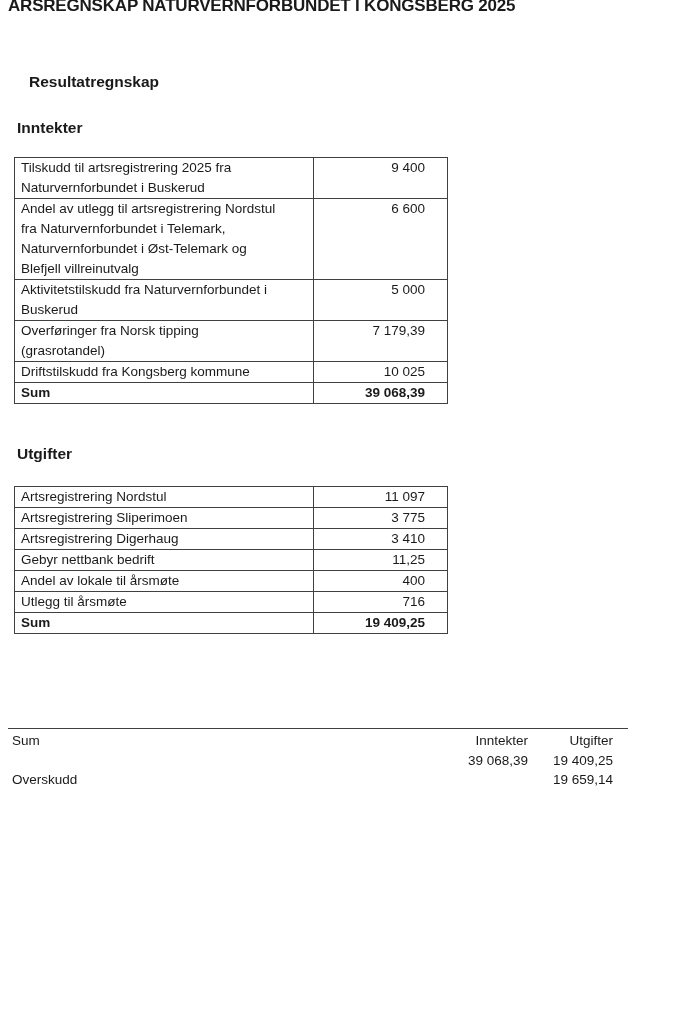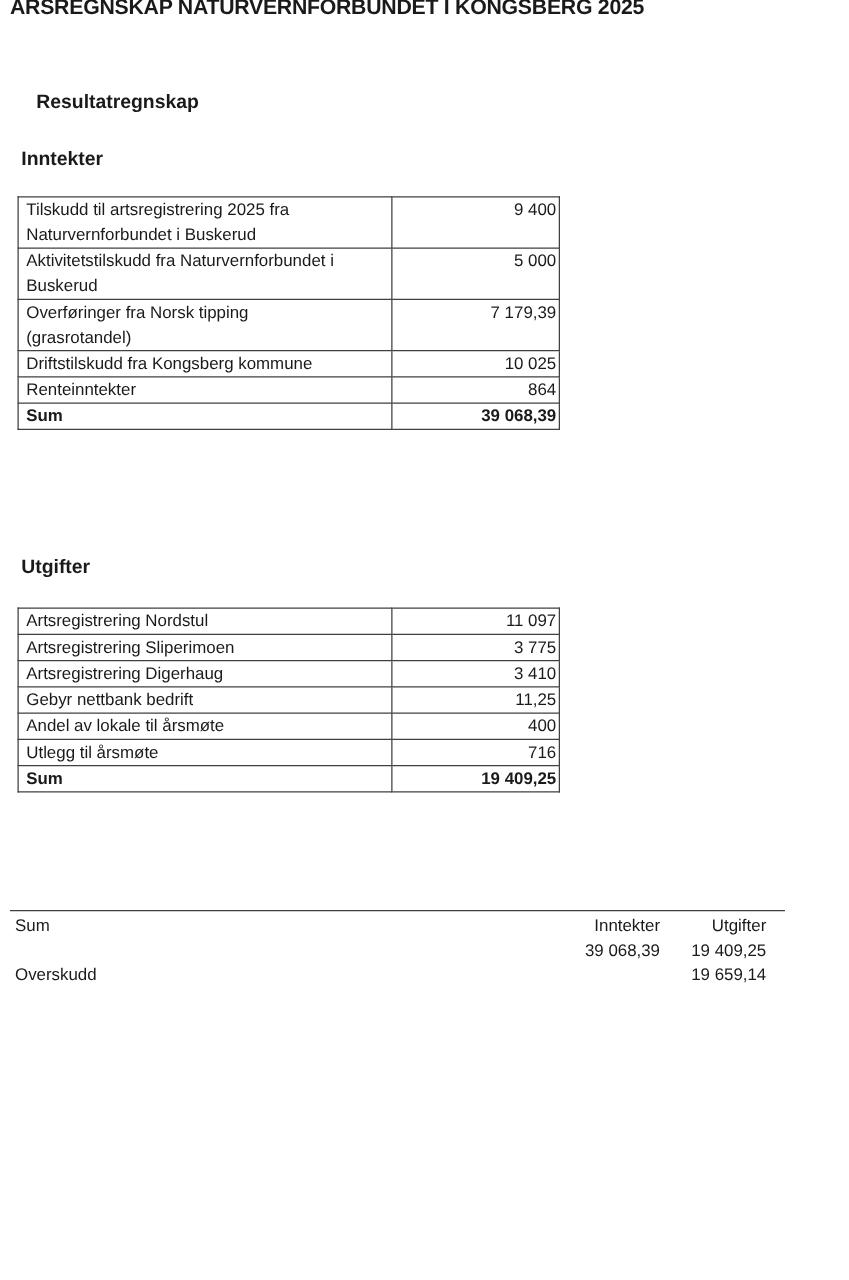--- a/index.html
+++ b/index.html
@@ -32,21 +32,21 @@
   table.fin td {
     border: 1px solid #404040;
     font-size: 13.5px; line-height: 20px;
     vertical-align: top; color: #1a1a1a; margin-top: 32px;
   }
   table.fin td.lbl {
     width: 299px; padding: 0 4px 0 6px;
     white-space: pre-line;
   }
   table.fin td.amt {
-    width: 134px; padding: 0 2px 0 4px; text-align: right;
+    width: 134px; padding: 0 22px 0 4px; text-align: right;
   }
   table.fin tr.sum-row td { font-weight: 700; }
 
   .totals {
     position: absolute; left: 8px; top: 728px; width: 620px;
     border-top: 1px solid #404040; border-bottom: 1px solid #404040;
     padding: 2px 0 3px 0;
     font-size: 13.5px; line-height: 19.5px; color: #1a1a1a;
   }
   .totals .row { display: flex; }
@@ -66,36 +66,39 @@
   <div class="block-heading income-heading">Inntekter</div>
 
   <table class="fin income-table">
     <tbody>
       <tr>
         <td class="lbl">Tilskudd til artsregistrering 2025 fra
 Naturvernforbundet i Buskerud</td>
         <td class="amt">9 400</td>
       </tr>
       <tr>
+        <td class="lbl">Andel av utlegg til artsregistrering Nordstul
+fra Naturvernforbundet i Telemark,
+Naturvernforbundet i Øst-Telemark og
+Blefjell villreinutvalg</td>
+        <td class="amt">6 600</td>
+      </tr>
+      <tr>
         <td class="lbl">Aktivitetstilskudd fra Naturvernforbundet i
 Buskerud</td>
         <td class="amt">5 000</td>
       </tr>
       <tr>
         <td class="lbl">Overføringer fra Norsk tipping
 (grasrotandel)</td>
         <td class="amt">7 179,39</td>
       </tr>
       <tr>
         <td class="lbl">Driftstilskudd fra Kongsberg kommune</td>
         <td class="amt">10 025</td>
-      </tr>
-      <tr>
-        <td class="lbl">Renteinntekter</td>
-        <td class="amt">864</td>
       </tr>
       <tr class="sum-row">
         <td class="lbl">Sum</td>
         <td class="amt">39 068,39</td>
       </tr>
     </tbody>
   </table>
 
   <div class="block-heading expenses-heading">Utgifter</div>
 

